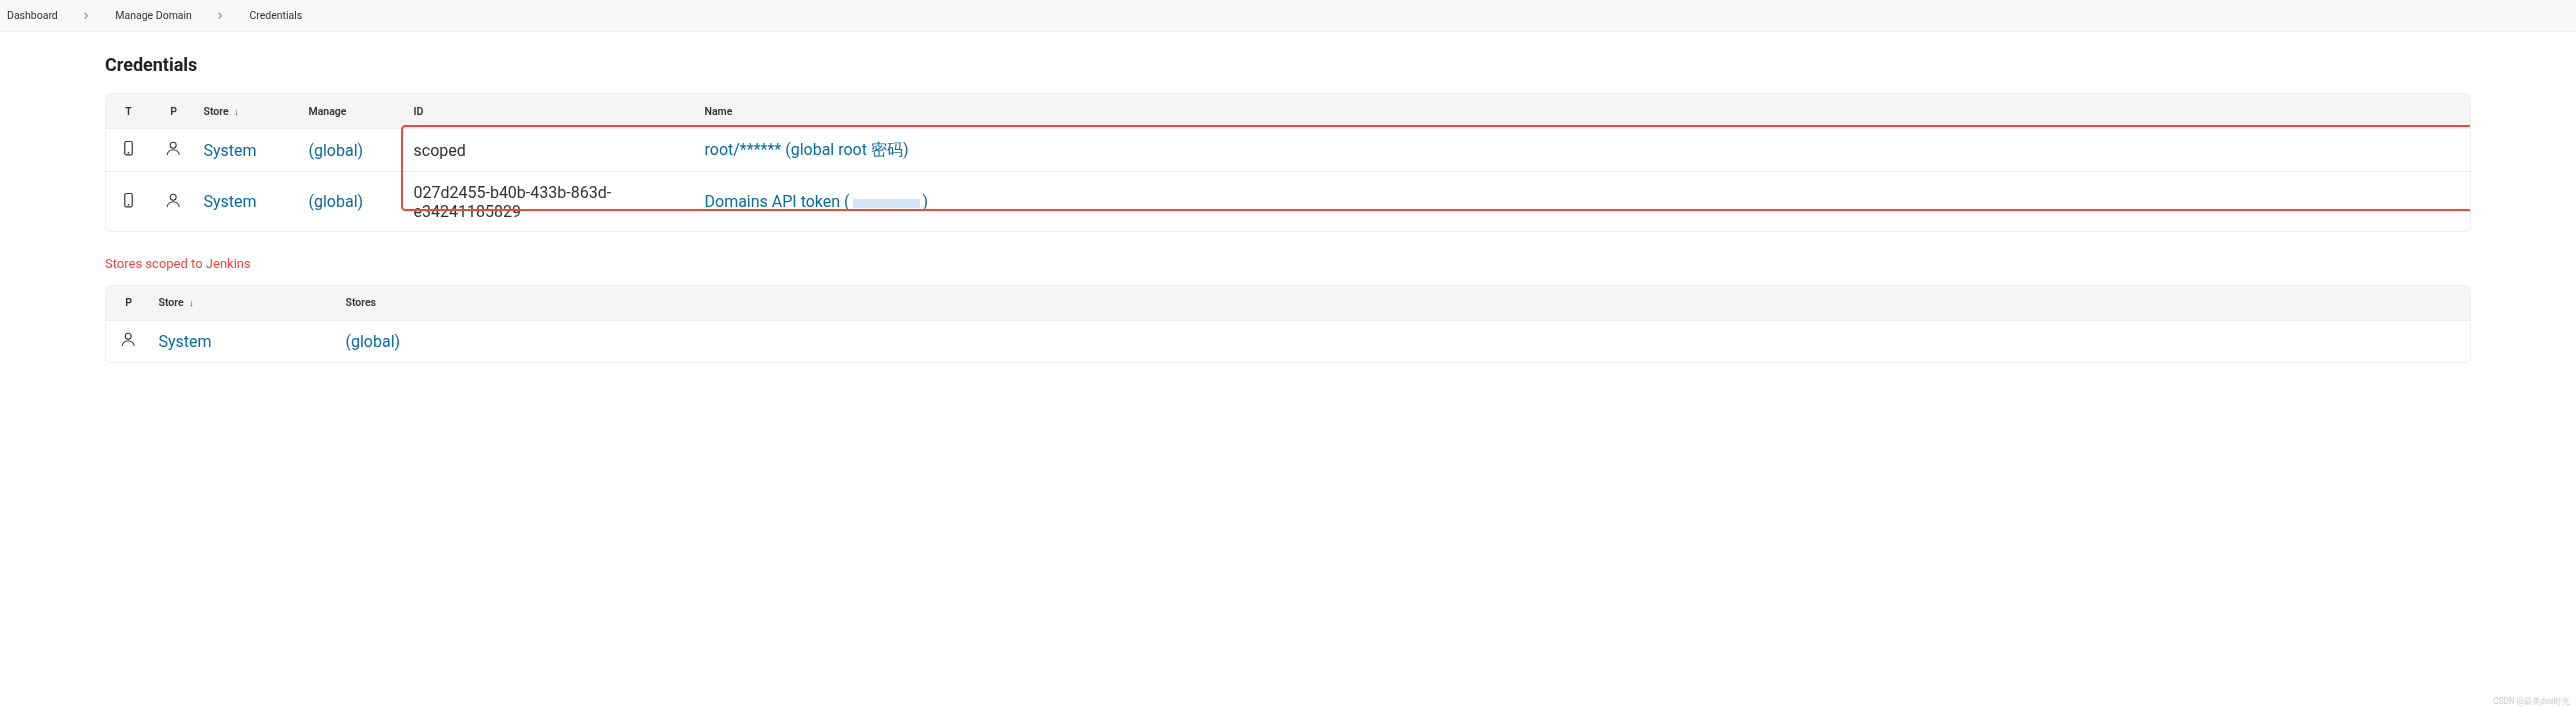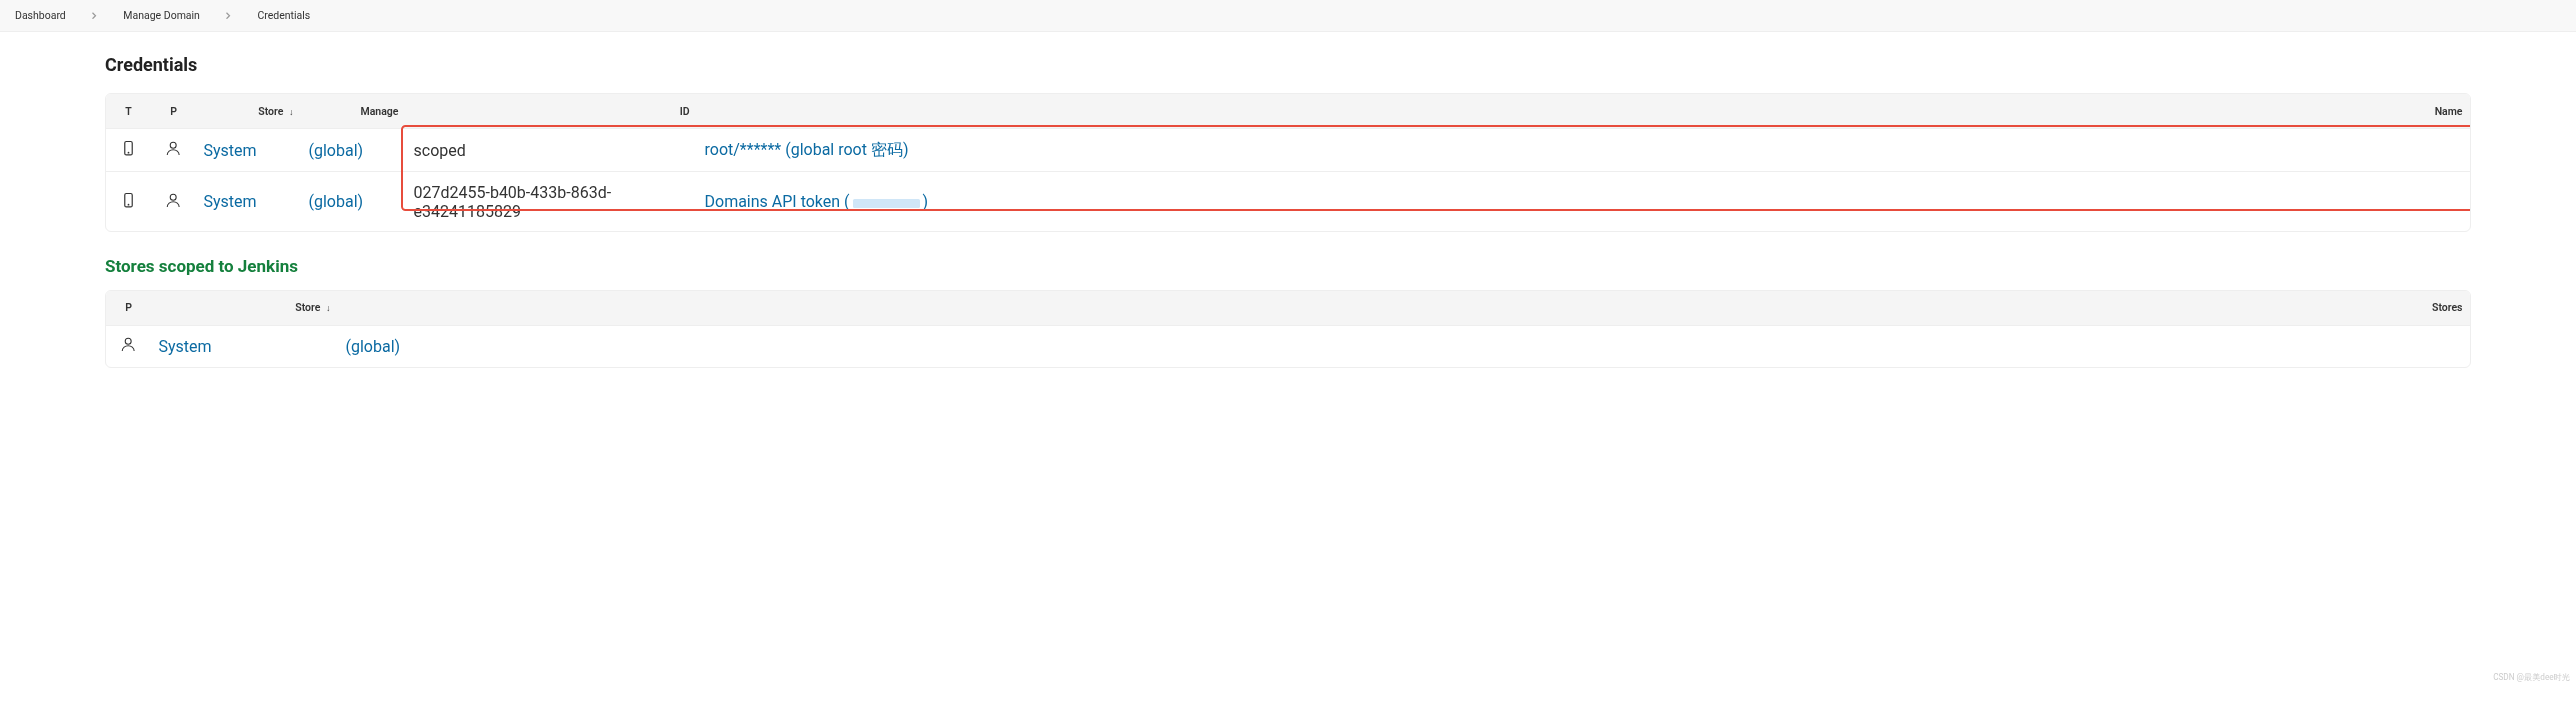--- a/index.html
+++ b/index.html
@@ -4,21 +4,21 @@
   <style>
     * { box-sizing: border-box; margin: 0; padding: 0; }
     body {
       font-family: -apple-system, BlinkMacSystemFont, "Segoe UI", Roboto, Helvetica, Arial, sans-serif;
       background: #fff;
       color: #333;
       font-size: 10.5px;
     }
     .breadcrumb-bar {
       background: #f8f8f8;
-      padding: 9px 15px;
+      padding: 9px 7px;
       border-bottom: 0.7px solid #eee;
       display: flex;
       align-items: center;
       gap: 25px;
     }
     .breadcrumb-item {
       color: #333;
       text-decoration: none;
       font-size: 10.5px;
     }
@@ -28,35 +28,35 @@
       align-items: center;
     }
     .main { padding: 22.4px 105px 30px; }
     h1.page-title {
       font-size: 18px;
       font-weight: 700;
       margin-bottom: 18px;
       color: #222;
     }
     h2.section-title {
-      font-size: 17px;
-      font-weight: 700;
+      font-size: 13px;
+      font-weight: 400;
       margin-top: 24px;
       margin-bottom: 13.4px;
-      color: #15803d;
+      color: #ef4444;
     }
     .table-wrap {
       border-radius: 6px;
       overflow: hidden;
       border: 0.7px solid #eee;
     }
     table { width: 100%; border-collapse: collapse; }
     thead tr { background: #f5f5f5; }
     th {
-      text-align: right;
+      text-align: left;
       font-weight: 600;
       padding: 10.5px 7.5px;
       font-size: 10.5px;
       color: #333;
     }
     td {
       padding: 10.5px 7.5px;
       font-size: 16px;
       border-top: 0.7px solid #eee;
       vertical-align: middle;
@@ -84,21 +84,21 @@
     .highlight-box {
       position: absolute;
       border: 2.2px solid #e74c3c;
       border-radius: 4.5px;
       pointer-events: none;
       z-index: 10;
     }
     .watermark {
       position: fixed;
       right: 6px;
-      bottom: 24px;
+      bottom: 0;
       color: #ccc;
       font-size: 8.2px;
       pointer-events: none;
     }
     .hl-redacted {
       display: inline-block;
       background: #d0e6f7;
       height: 9px;
       width: 67px;
       border-radius: 1.5px;

